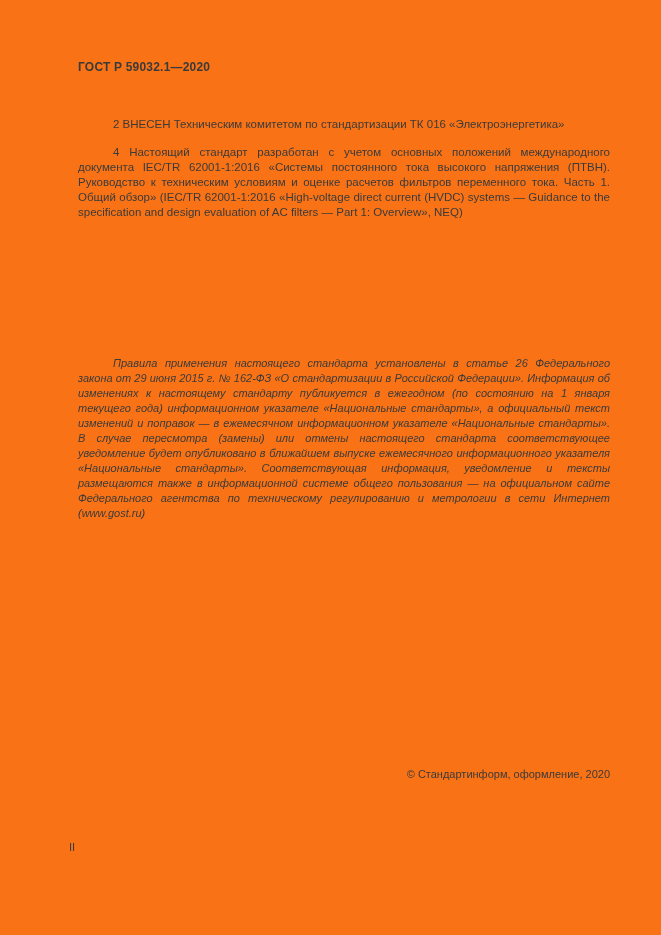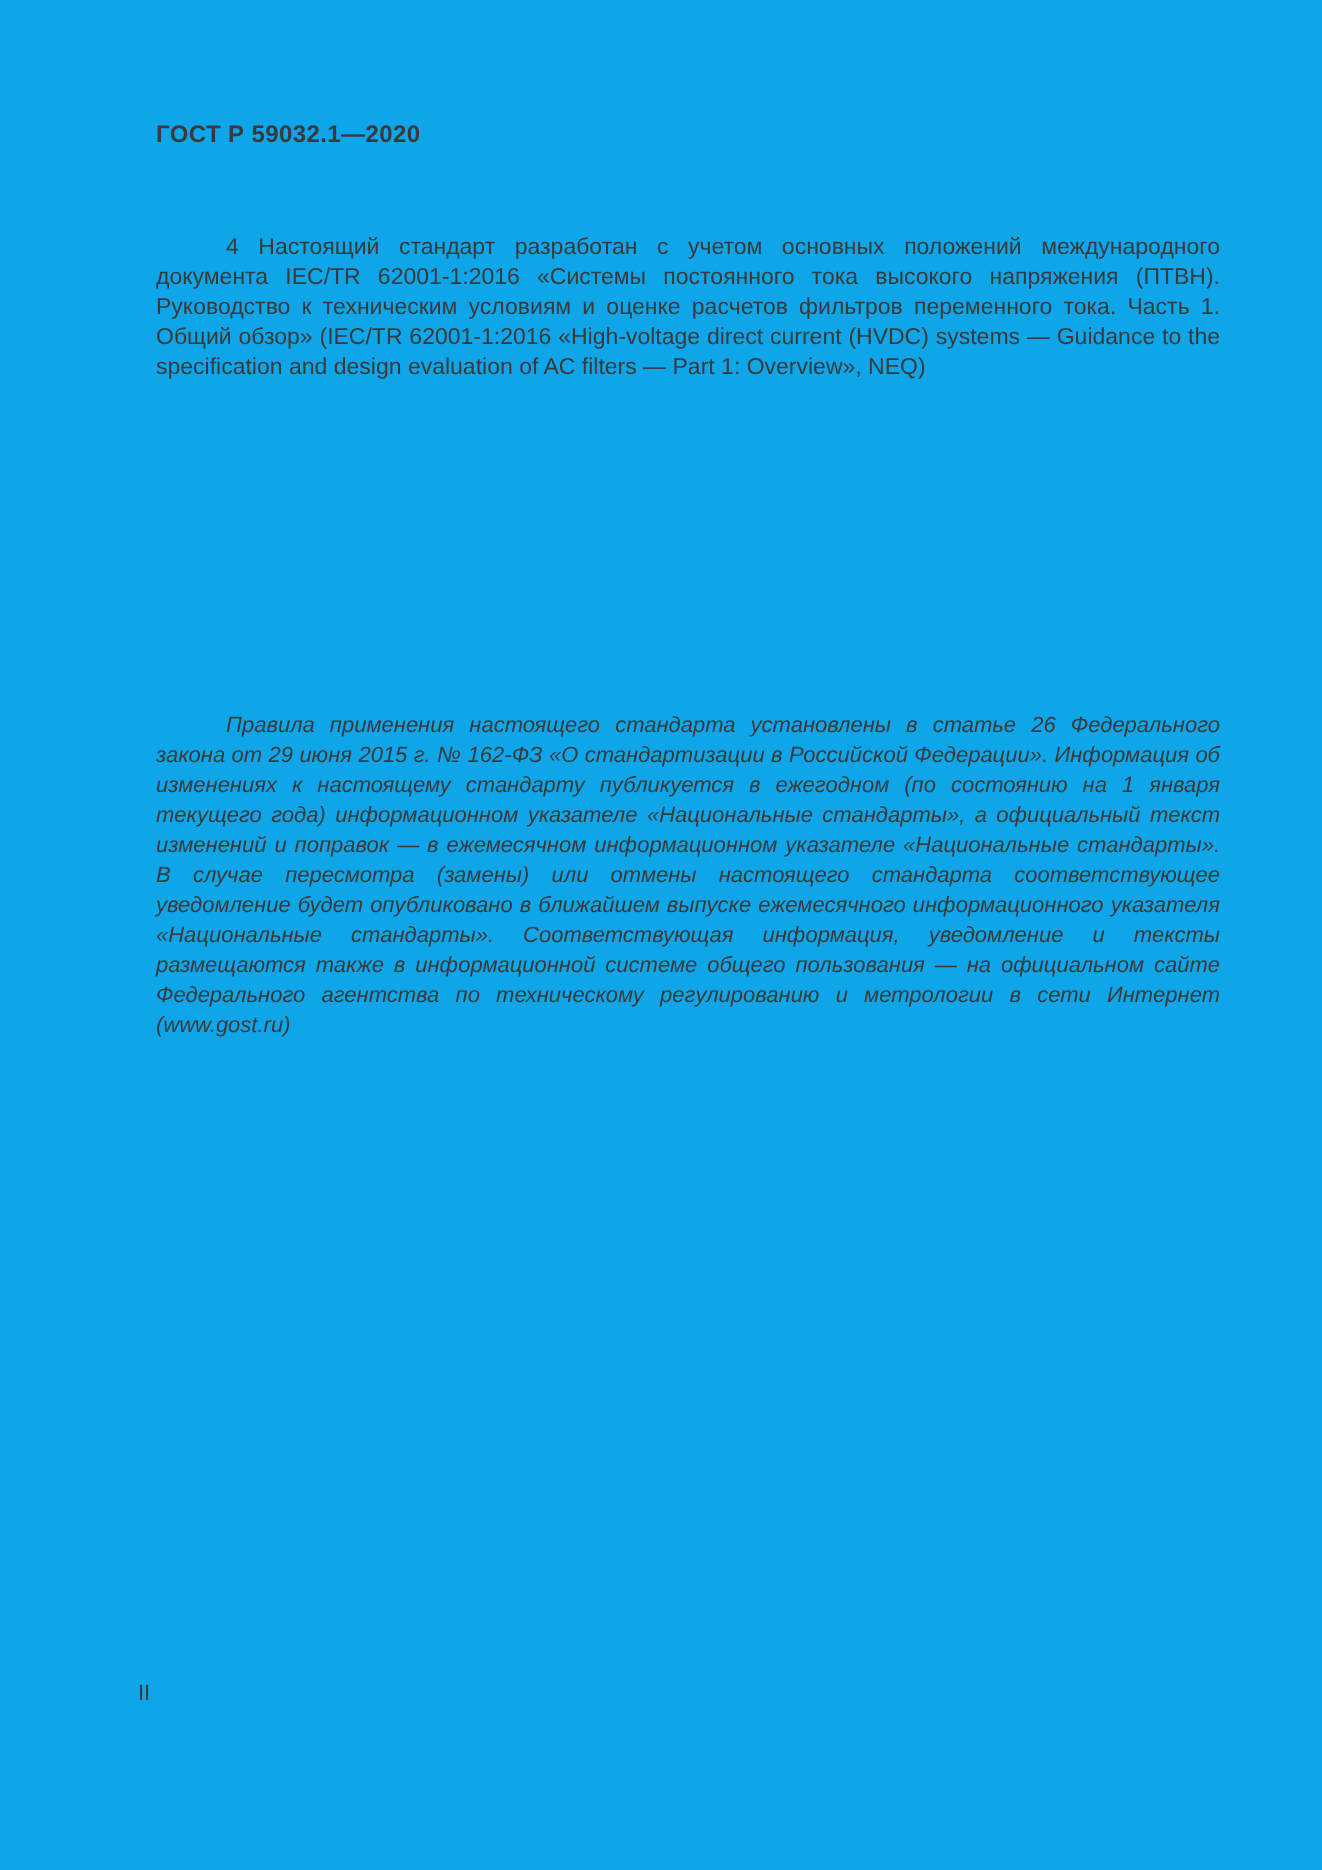--- a/index.html
+++ b/index.html
@@ -4,21 +4,21 @@
 <style>
   html, body {
     margin: 0;
     padding: 0;
     background: #ffffff;
   }
   .page {
     position: relative;
     width: 661px;
     height: 935px;
-    background: #0ea5e9;
+    background: #f97316;
     font-family: "Liberation Sans", sans-serif;
     color: #3a3a3a;
     overflow: hidden;
   }
   .doc-header {
     position: absolute;
     left: 78px;
     top: 60px;
     font-size: 12px;
     font-weight: bold;
@@ -75,22 +75,24 @@
 </style>
 </head>
 <body>
 
 <div class="page">
 
   <div class="doc-header">ГОСТ Р 59032.1—2020</div>
 
 
   <div class="content foreword">
+    <p>2 ВНЕСЕН Техническим комитетом по стандартизации ТК 016 «Электроэнергетика»</p>
     <p>4 Настоящий стандарт разработан с учетом основных положений международного документа IEC/TR 62001-1:2016 «Системы постоянного тока высокого напряжения (ПТВН). Руководство к техническим условиям и оценке расчетов фильтров переменного тока. Часть 1. Общий обзор» (IEC/TR 62001-1:2016 «High-voltage direct current (HVDC) systems — Guidance to the specification and design evaluation of AC filters — Part 1: Overview», NEQ)</p>
   </div>
 
   <div class="content legal-notice">Правила применения настоящего стандарта установлены в статье 26 Федерального закона от 29 июня 2015 г. № 162-ФЗ «О стандартизации в Российской Федерации». Информация об изменениях к настоящему стандарту публикуется в ежегодном (по состоянию на 1 января текущего года) информационном указателе «Национальные стандарты», а официальный текст изменений и поправок — в ежемесячном информационном указателе «Национальные стандарты». В случае пересмотра (замены) или отмены настоящего стандарта соответствующее уведомление будет опубликовано в ближайшем выпуске ежемесячного информационного указателя «Национальные стандарты». Соответствующая информация, уведомление и тексты размещаются также в информационной системе общего пользования — на официальном сайте Федерального агентства по техническому регулированию и метрологии в сети Интернет (www.gost.ru)</div>
 
+  <div class="content copyright">© Стандартинформ, оформление, 2020</div>
 
 
   <div class="page-number">II</div>
 
 </div>
 
 </body></html>

